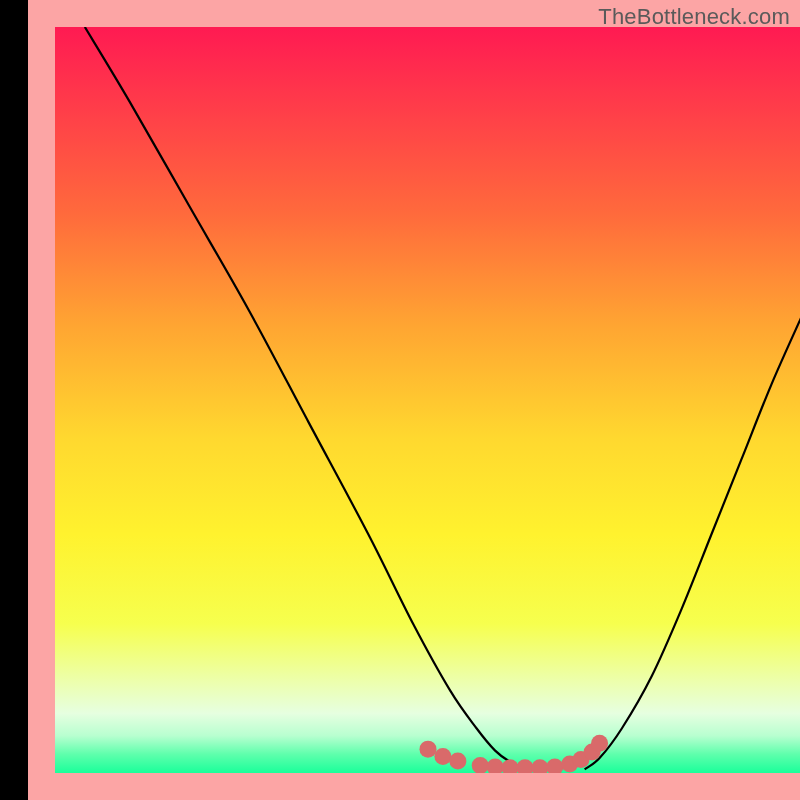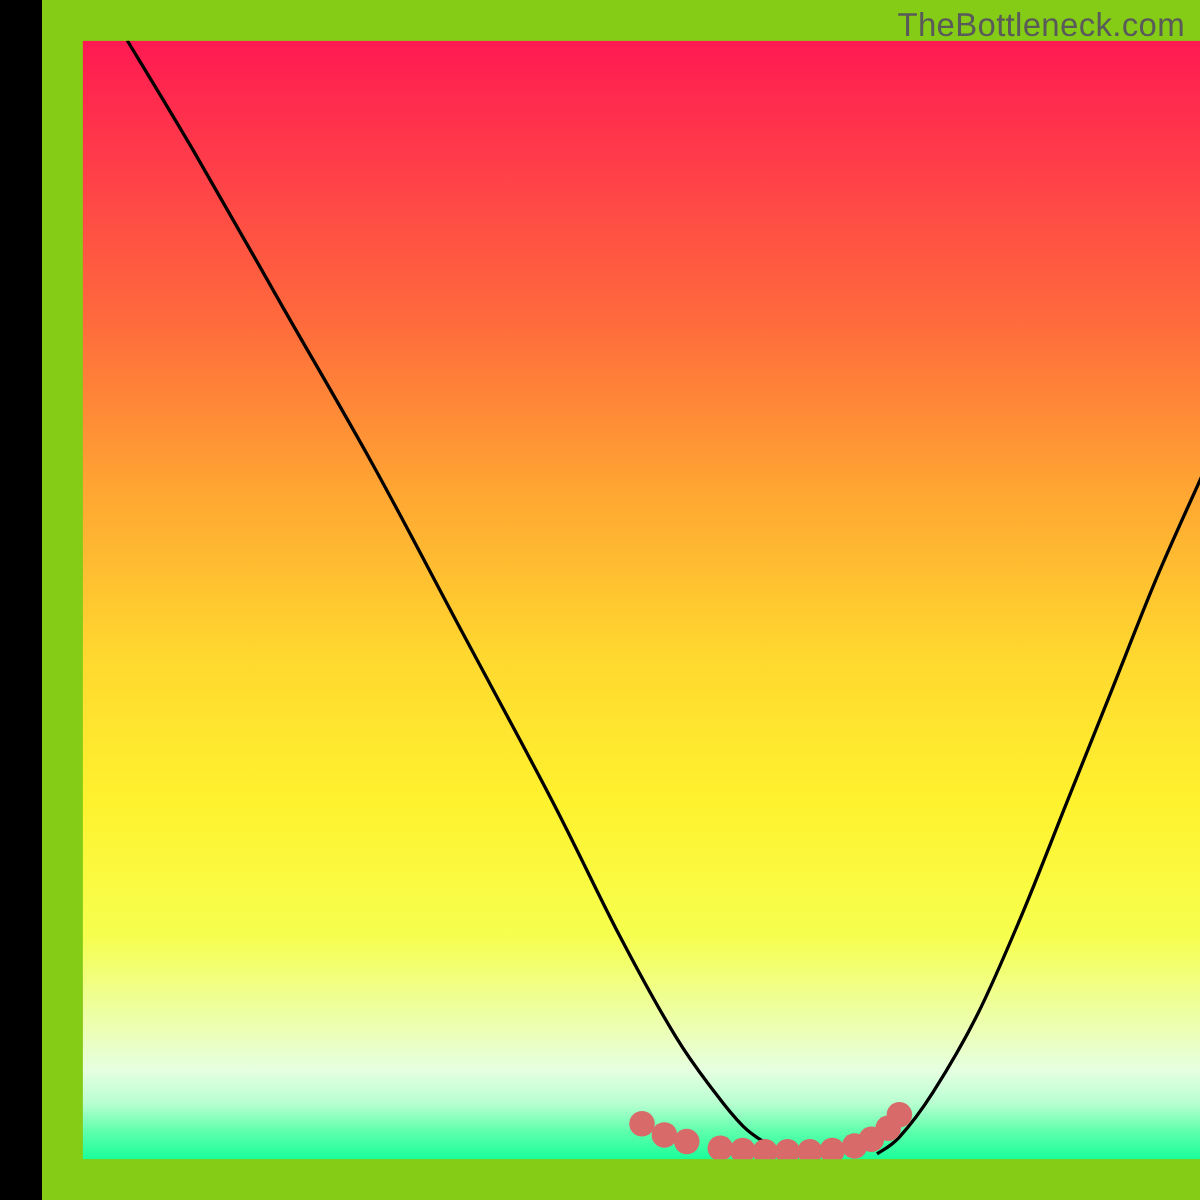--- a/index.html
+++ b/index.html
@@ -8,21 +8,21 @@
     background: #000;
     width: 800px;
     height: 800px;
     overflow: hidden;
     position: relative;
     font-family: Arial, Helvetica, sans-serif;
   }
   .outer {
     position: absolute;
     inset: 0;
-    background: #84cc16;
+    background: #fca5a5;
     margin-left: 28px;
   }
   .plot-area {
     position: absolute;
     left: 27px;
     top: 27px;
     width: 746px;
     height: 746px;
     overflow: hidden;
   }

